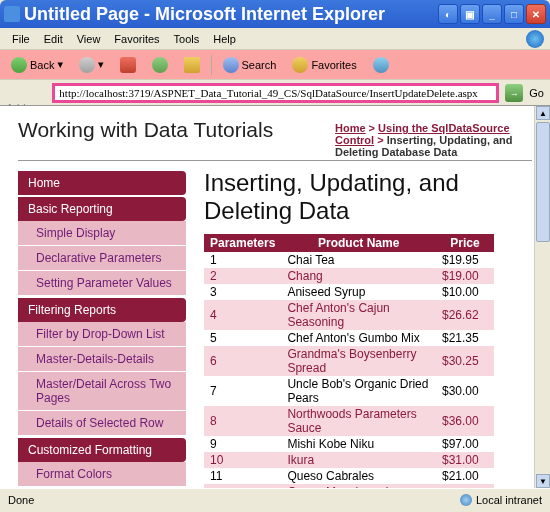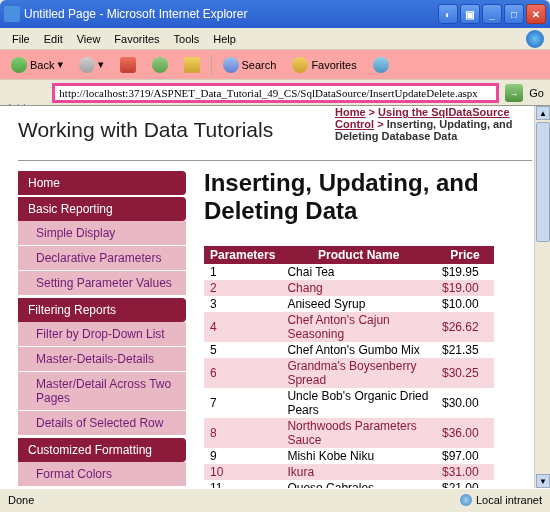--- a/index.html
+++ b/index.html
@@ -1,19 +1,19 @@
 <!DOCTYPE html>
 <html><head>
 <meta charset="utf-8">
 <style>
 * { box-sizing: border-box; margin: 0; padding: 0; }
 body { font-family: Tahoma, sans-serif; font-size: 11px; background: #ece9d8; width: 550px; height: 512px; overflow: hidden; }
 .titlebar { background: linear-gradient(#3b77dd,#2a5fce); color: #fff; height: 28px; display: flex; align-items: center; padding: 0 4px; border-radius: 6px 6px 0 0; }
 .titlebar .icon { width: 16px; height: 16px; background: #4a8fe0; border-radius: 2px; margin-right: 4px; }
-.titlebar .title { flex: 1; font-weight: normal; font-size: 12px; }
+.titlebar .title { flex: 1; font-weight: bold; font-size: 18px; }
 .winbtns { display: flex; gap: 2px; }
 .winbtn { width: 20px; height: 20px; border-radius: 3px; display: flex; align-items: center; justify-content: center; font-size: 10px; font-weight: bold; color: #fff; }
 .winbtn.blue { background: linear-gradient(#6aa0f0,#3b77dd); border: 1px solid #1a4fbe; }
 .winbtn.red { background: linear-gradient(#f07060,#d04030); border: 1px solid #a03020; }
 .menubar { background: #ece9d8; height: 22px; display: flex; align-items: center; padding: 0 6px; gap: 2px; border-bottom: 1px solid #d0cdb8; }
 .menubar span { padding: 2px 6px; }
 .menubar .ielogo { margin-left: auto; width: 18px; height: 18px; background: radial-gradient(#6ac0f0,#1a60c0); border-radius: 50%; }
 .toolbar { background: #fca5a5; height: 30px; display: flex; align-items: center; padding: 0 6px; gap: 6px; border-bottom: 1px solid #d0cdb8; }
 .tbtn { display: flex; align-items: center; gap: 3px; padding: 2px 5px; }
 .tbicon { width: 16px; height: 16px; border-radius: 50%; display: inline-block; }
@@ -25,30 +25,30 @@
 .search-ico { background: linear-gradient(#a0c0f0,#6080d0); }
 .fav-ico { background: linear-gradient(#f0d060,#d0a030); }
 .media-ico { background: linear-gradient(#90d0f0,#5090c0); }
 .sep { width: 1px; height: 20px; background: #b0ad98; }
 .addrbar { background: #ece9d8; height: 26px; display: flex; align-items: center; padding: 0 6px; gap: 6px; border-bottom: 1px solid #999; }
 .addrbar .lbl { color: #888; margin-top: 30px; }
 .addrbar input { flex: 1; height: 20px; border: 3px solid #ec4899; padding: 0 4px; font-size: 11px; font-family: Tahoma; }
 .gobtn { width: 18px; height: 18px; background: linear-gradient(#8fd080,#4f9040); border-radius: 3px; display: flex; align-items: center; justify-content: center; color: #fff; font-size: 9px; }
 .content { background: #fff; height: 382px; overflow: hidden; position: relative; padding: 12px 18px; }
 .pagetitle { font-family: Verdana, sans-serif; font-size: 21px; color: #222; }
-.breadcrumb { position: absolute; right: 30px; top: 0; width: 185px; font-size: 11px; color: #8b1a3b; font-weight: bold; }
+.breadcrumb { position: absolute; right: 30px; top: 16px; width: 185px; font-size: 11px; color: #8b1a3b; font-weight: bold; }
 .breadcrumb a { color: #8b1a3b; text-decoration: underline; }
 .breadcrumb .cur { color: #333; }
 .hrline { border: none; border-top: 1px solid #999; margin: 18px 0 8px; }
 .layout { display: flex; gap: 18px; }
 .sidebar { width: 168px; }
 .nav-hdr { background: #8b1a3b; color: #fff; padding: 5px 10px; font-size: 12px; border-radius: 0 4px 4px 0; margin-top: 2px; }
 .nav-item { background: #e8b8c4; color: #701a75; padding: 5px 10px 5px 18px; font-size: 12px; border-bottom: 1px solid #fff; }
 .main { flex: 1; }
-.main h1 { font-family: Verdana, sans-serif; font-size: 24px; font-weight: bold; color: #111; margin-bottom: 22px; line-height: 1.15; }
+.main h1 { font-family: Verdana, sans-serif; font-size: 24px; font-weight: normal; color: #111; margin-bottom: 10px; line-height: 1.15; }
 .grid { width: 290px; font-size: 12px; border-collapse: collapse; }
 .grid th { background: #8b1a3b; color: #fff; font-weight: bold; padding: 2px 6px; text-align: center; }
 .grid td { padding: 1px 6px; }
 .grid .pid { width: 55px; }
 .grid .price { width: 58px; }
 .grid tr.alt td { background: #f8d8df; color: #8b1a3b; }
 .statusbar { background: #ece9d8; height: 22px; border-top: 1px solid #fff; display: flex; align-items: center; padding: 0 8px; font-size: 11px; }
 .statusbar .zone { margin-left: auto; display: flex; align-items: center; gap: 4px; }
 .globe { width: 12px; height: 12px; background: radial-gradient(#a0d0f0,#4080c0); border-radius: 50%; }
 .scrollbar { position: absolute; right: 0; top: 0; width: 16px; height: 100%; background: #ece9d8; border-left: 1px solid #ccc; }

